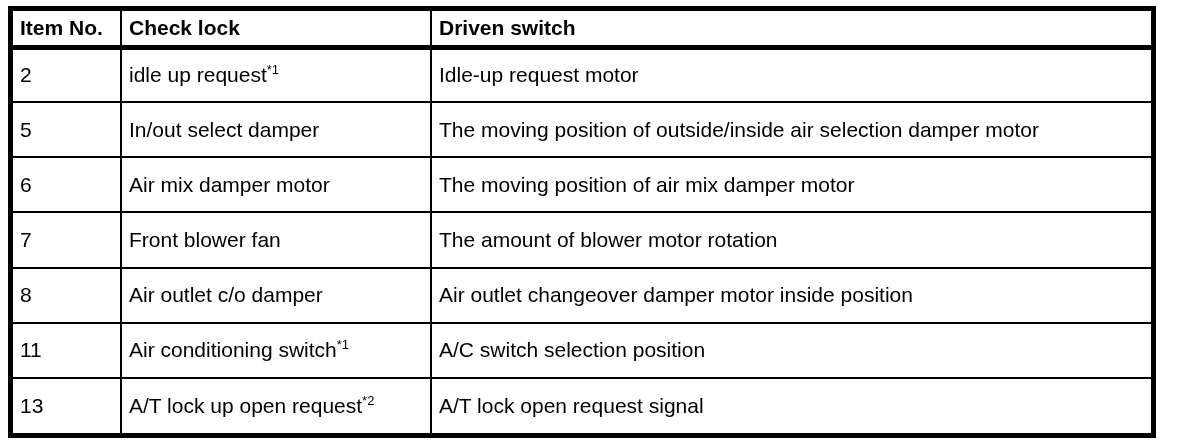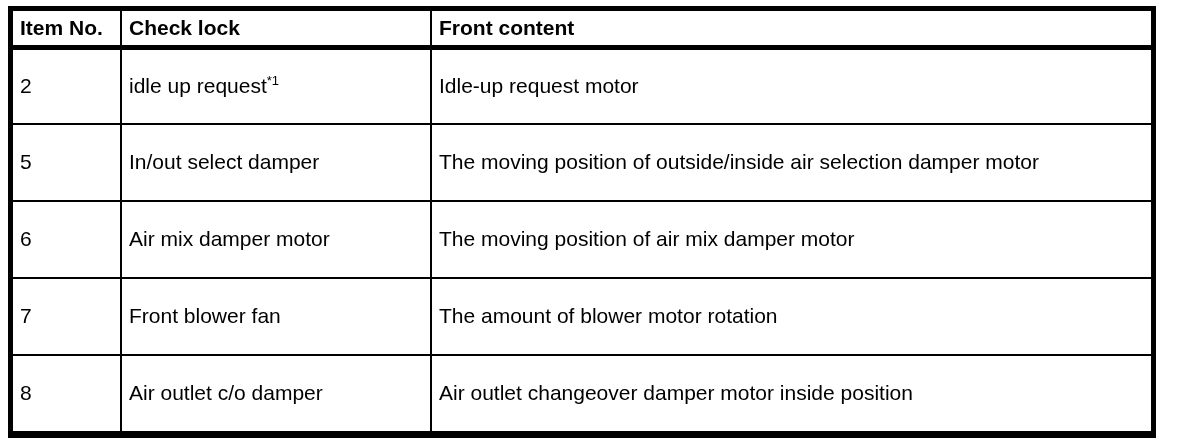--- a/index.html
+++ b/index.html
@@ -80,21 +80,21 @@
   <table class="spec-table">
     <colgroup>
       <col class="col-item">
       <col class="col-check">
       <col class="col-driven">
     </colgroup>
     <thead>
       <tr class="head-row">
         <th>Item No.</th>
         <th>Check lock</th>
-        <th>Front content</th>
+        <th>Driven switch</th>
       </tr>
     </thead>
     <tbody>
       <tr class="data-row">
         <td>2</td>
         <td><span>idle up request</span><sup class="note">*1</sup></td>
         <td>Idle-up request motor</td>
       </tr>
       <tr class="data-row">
         <td>5</td>
@@ -109,15 +109,25 @@
       <tr class="data-row">
         <td>7</td>
         <td><span>Front blower fan</span><sup class="note"></sup></td>
         <td>The amount of blower motor rotation</td>
       </tr>
       <tr class="data-row">
         <td>8</td>
         <td><span>Air outlet c/o damper</span><sup class="note"></sup></td>
         <td>Air outlet changeover damper motor inside position</td>
       </tr>
+      <tr class="data-row">
+        <td>11</td>
+        <td><span>Air conditioning switch</span><sup class="note">*1</sup></td>
+        <td>A/C switch selection position</td>
+      </tr>
+      <tr class="data-row last-row">
+        <td>13</td>
+        <td><span>A/T lock up open request</span><sup class="note">*2</sup></td>
+        <td>A/T lock open request signal</td>
+      </tr>
     </tbody>
   </table>
 </div>
 
 </body></html>

